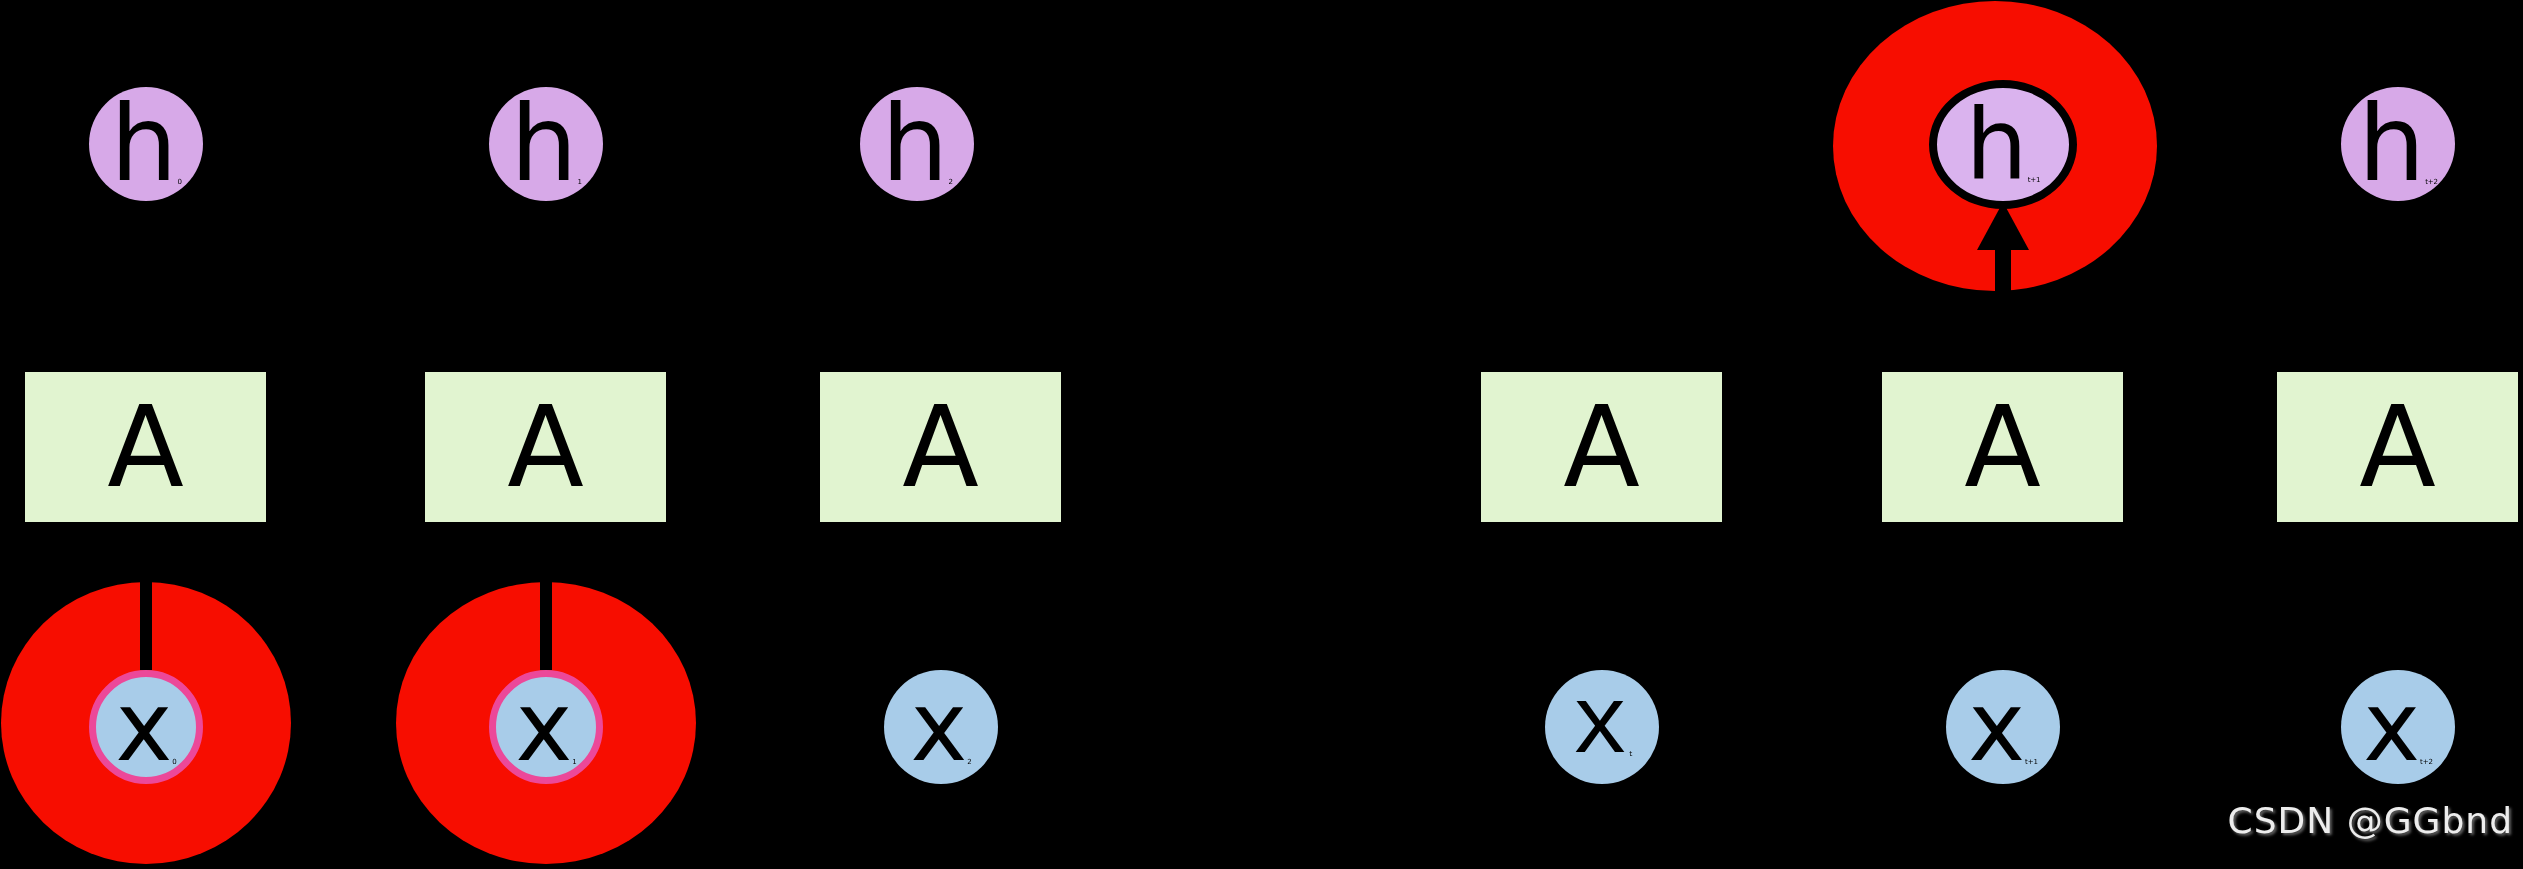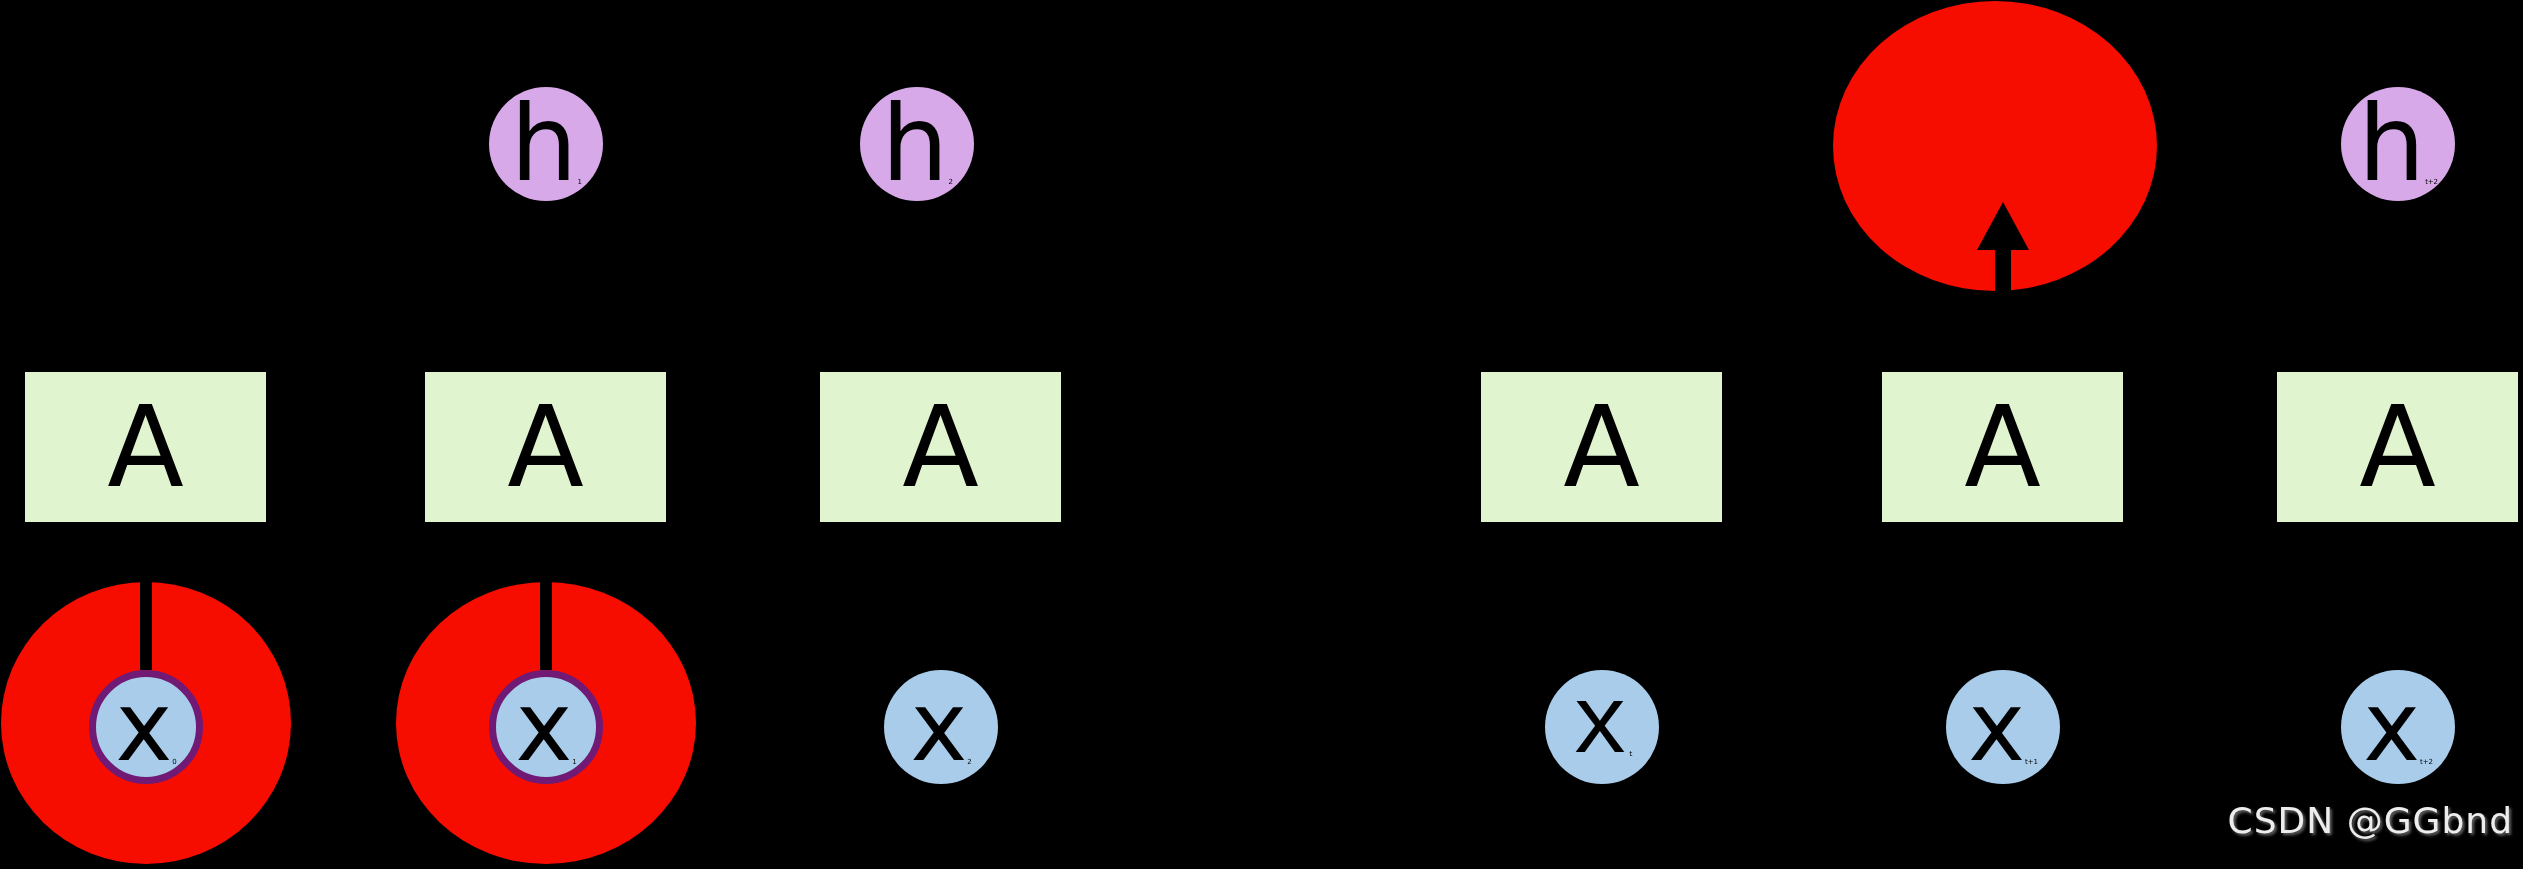--- a/index.html
+++ b/index.html
@@ -34,21 +34,21 @@
     width:114px;height:114px;
     border-radius:50%;
     display:flex;
     align-items:center;
     justify-content:center;
     color:#000;
     box-sizing:border-box;
   }
   .node-h{background:#d7a9e8;}
   .node-x{background:#a8cce9;}
-  .node-x.outlined{border:7px solid #701a75;}
+  .node-x.outlined{border:7px solid #ec4899;}
   .node-h-highlight{
     width:148px;height:129px;
     background:#dab3ee;
     border:8px solid #000;
   }
   .label{
     white-space:nowrap;
     line-height:1;
   }
   .node-h .base{font-size:106px;}
@@ -110,25 +110,31 @@
   <div class="cell" style="left:1481px;">
       <span class="label">A</span>
     </div>
   <div class="cell" style="left:1882px;">
       <span class="label">A</span>
     </div>
   <div class="cell" style="left:2277px;">
       <span class="label">A</span>
     </div>
 
+  <div class="node node-h" style="left:89px; top:87px;">
+    <span class="label"><span class="base">h</span><span class="sub">0</span></span>
+  </div>
   <div class="node node-h" style="left:489px; top:87px;">
     <span class="label"><span class="base">h</span><span class="sub">1</span></span>
   </div>
   <div class="node node-h" style="left:860px; top:87px;">
     <span class="label"><span class="base">h</span><span class="sub">2</span></span>
+  </div>
+  <div class="node node-h node-h-highlight" style="left:1929px; top:80px;">
+    <span class="label"><span class="base">h</span><span class="sub">t+1</span></span>
   </div>
   <div class="node node-h" style="left:2341px; top:87px;">
     <span class="label"><span class="base">h</span><span class="sub">t+2</span></span>
   </div>
 
   <div class="node node-x outlined" style="left:89px; top:670px;">
     <span class="label"><span class="base">x</span><span class="sub">0</span></span>
   </div>
   <div class="node node-x outlined" style="left:489px; top:670px;">
     <span class="label"><span class="base">x</span><span class="sub">1</span></span>

